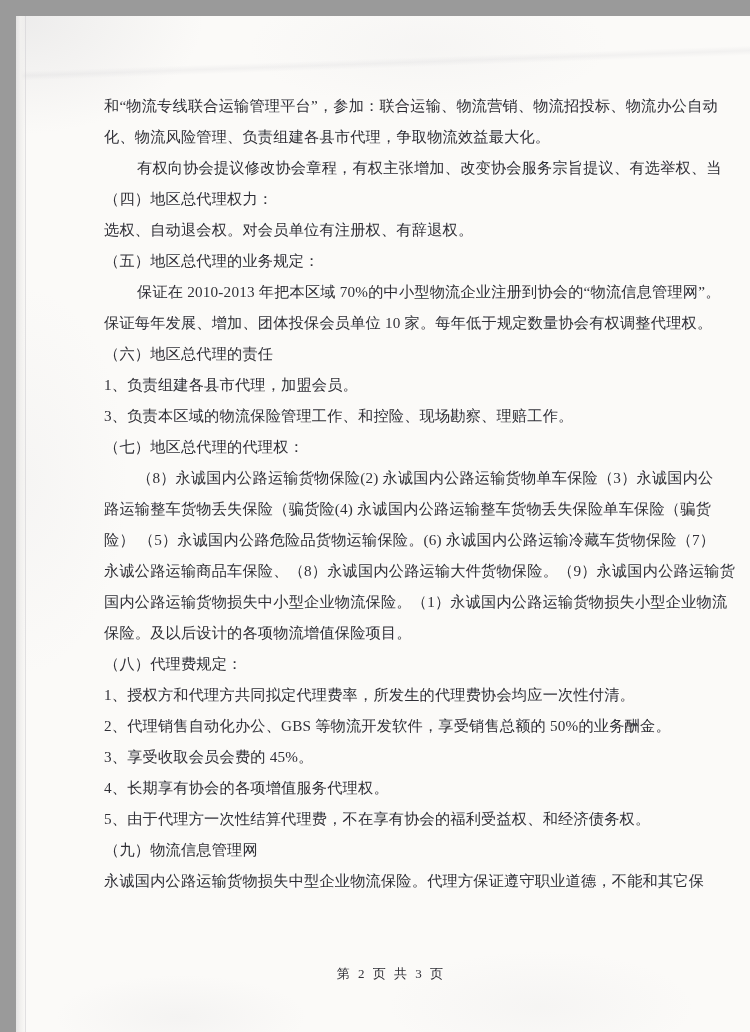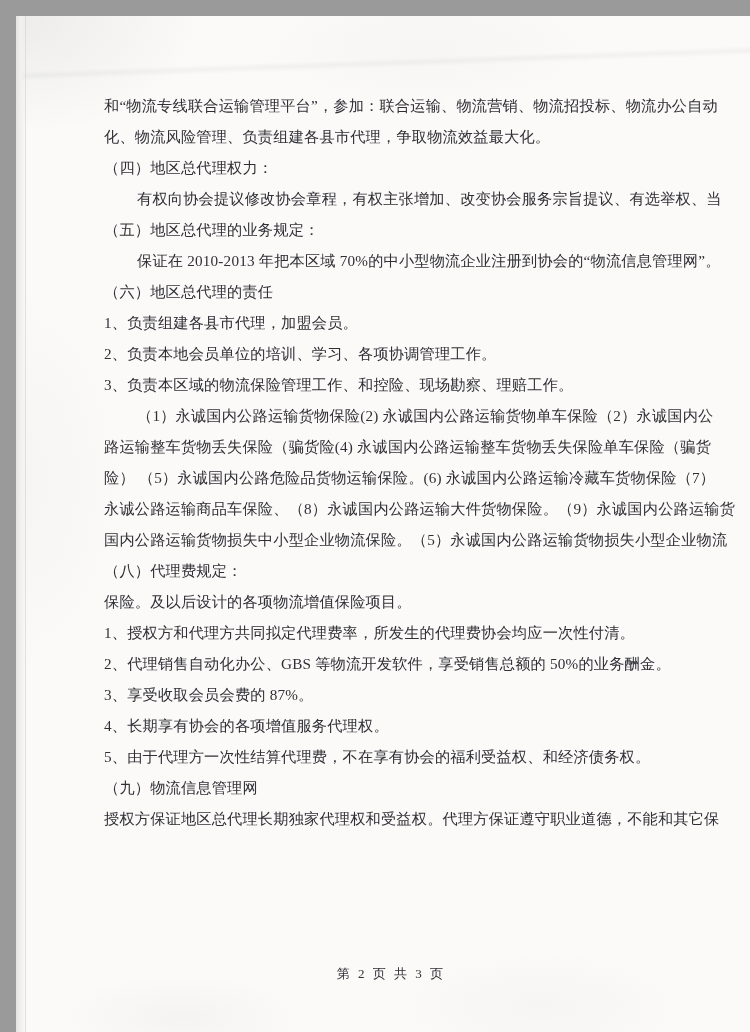--- a/index.html
+++ b/index.html
@@ -83,38 +83,40 @@
   <div class="shade-topleft"></div>
   <div class="crease-top"></div>
   <div class="edge-left"></div>
   <div class="edge-left-line"></div>
   <div class="shade-bottom"></div>
   <div class="smudge-bottom"></div>
 
   <div class="doc-body">
       <div class="line">和“物流专线联合运输管理平台”，参加：联合运输、物流营销、物流招投标、物流办公自动</div>
       <div class="line">化、物流风险管理、负责组建各县市代理，争取物流效益最大化。</div>
+      <div class="line indent">有权向协会提议修改协会章程，有权主张增加、改变协会服务宗旨提议、有选举权、当</div>
       <div class="line">（四）地区总代理权力：</div>
-      <div class="line indent">有权向协会提议修改协会章程，有权主张增加、改变协会服务宗旨提议、有选举权、当</div>
+      <div class="line">选权、自动退会权。对会员单位有注册权、有辞退权。</div>
       <div class="line">（五）地区总代理的业务规定：</div>
       <div class="line indent">保证在 2010-2013 年把本区域 70%的中小型物流企业注册到协会的“物流信息管理网”。</div>
+      <div class="line">保证每年发展、增加、团体投保会员单位 10 家。每年低于规定数量协会有权调整代理权。</div>
       <div class="line">（六）地区总代理的责任</div>
       <div class="line">1、负责组建各县市代理，加盟会员。</div>
-      <div class="line">2、负责本地会员单位的培训、学习、各项协调管理工作。</div>
       <div class="line">3、负责本区域的物流保险管理工作、和控险、现场勘察、理赔工作。</div>
-      <div class="line indent">（1）永诚国内公路运输货物保险(2) 永诚国内公路运输货物单车保险（2）永诚国内公</div>
+      <div class="line">（七）地区总代理的代理权：</div>
+      <div class="line indent">（8）永诚国内公路运输货物保险(2) 永诚国内公路运输货物单车保险（3）永诚国内公</div>
       <div class="line">路运输整车货物丢失保险（骗货险(4) 永诚国内公路运输整车货物丢失保险单车保险（骗货</div>
       <div class="line">险） （5）永诚国内公路危险品货物运输保险。(6) 永诚国内公路运输冷藏车货物保险（7）</div>
       <div class="line">永诚公路运输商品车保险、（8）永诚国内公路运输大件货物保险。（9）永诚国内公路运输货</div>
-      <div class="line">国内公路运输货物损失中小型企业物流保险。（5）永诚国内公路运输货物损失小型企业物流</div>
+      <div class="line">国内公路运输货物损失中小型企业物流保险。（1）永诚国内公路运输货物损失小型企业物流</div>
+      <div class="line">保险。及以后设计的各项物流增值保险项目。</div>
       <div class="line">（八）代理费规定：</div>
-      <div class="line">保险。及以后设计的各项物流增值保险项目。</div>
       <div class="line">1、授权方和代理方共同拟定代理费率，所发生的代理费协会均应一次性付清。</div>
       <div class="line">2、代理销售自动化办公、GBS 等物流开发软件，享受销售总额的 50%的业务酬金。</div>
-      <div class="line">3、享受收取会员会费的 87%。</div>
+      <div class="line">3、享受收取会员会费的 45%。</div>
       <div class="line">4、长期享有协会的各项增值服务代理权。</div>
       <div class="line">5、由于代理方一次性结算代理费，不在享有协会的福利受益权、和经济债务权。</div>
       <div class="line">（九）物流信息管理网</div>
-      <div class="line">授权方保证地区总代理长期独家代理权和受益权。代理方保证遵守职业道德，不能和其它保</div>
+      <div class="line">永诚国内公路运输货物损失中型企业物流保险。代理方保证遵守职业道德，不能和其它保</div>
     </div>
 
   <div class="footer">第 2 页 共 3 页</div>
 </div>
 
 </body></html>

